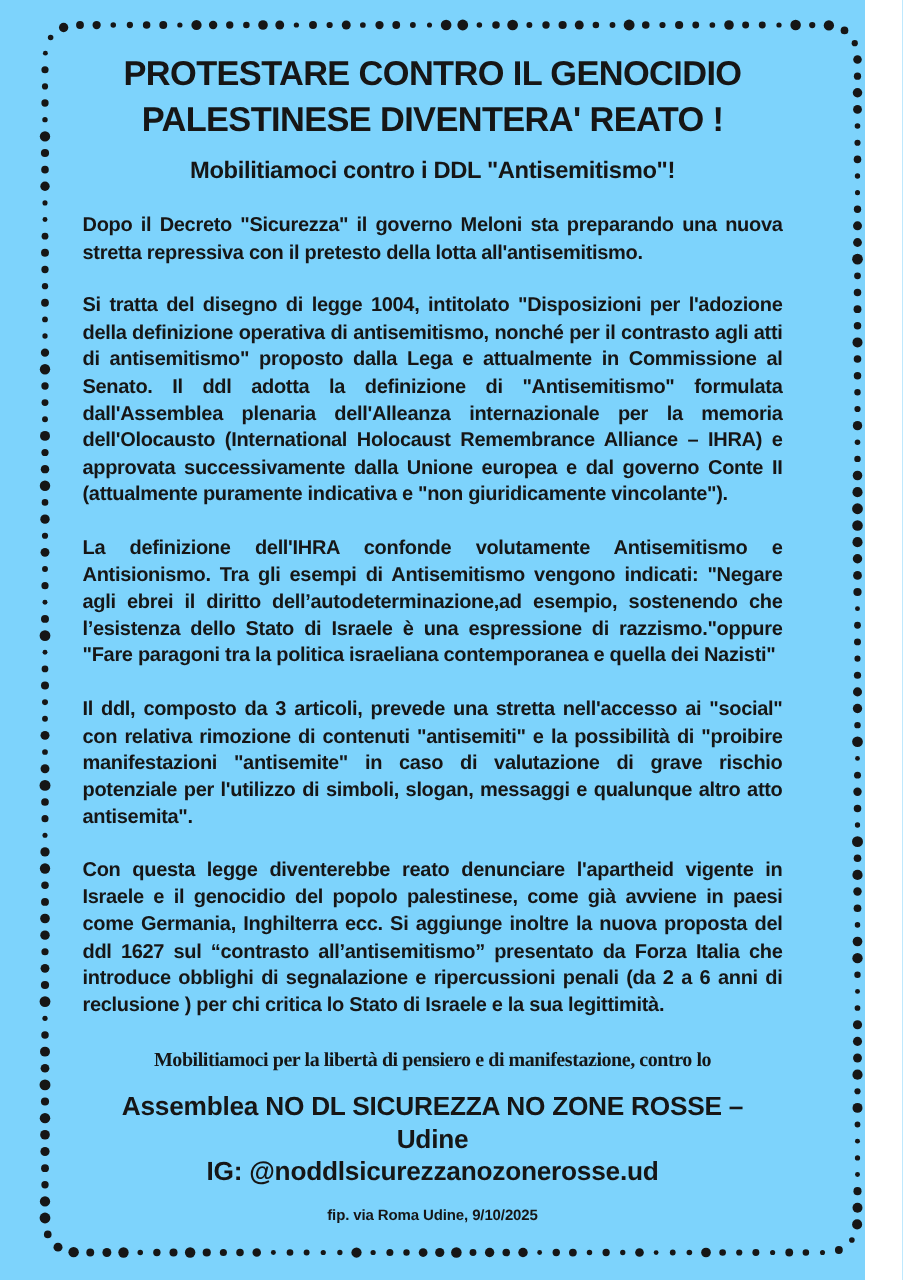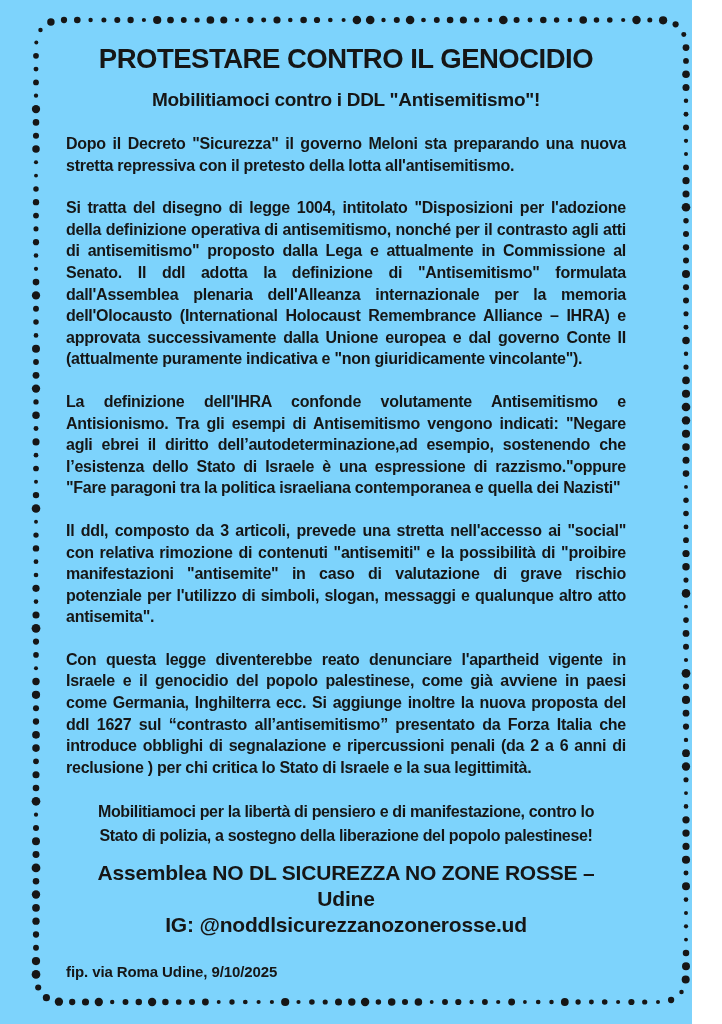--- a/index.html
+++ b/index.html
@@ -52,32 +52,33 @@
     text-justify: inter-word;
   }
   .body-copy p:first-child { margin-top: 19px; }
   .cta {
     margin-top: 22px;
     text-align: center;
     font-size: 16px;
     line-height: 24px;
     letter-spacing: -0.35px;
     white-space: nowrap;
+    font-family: Liberation Serif, serif;
   }
   .signature {
     margin-top: 12px;
     text-align: center;
     font-size: 21px;
     line-height: 26px;
     letter-spacing: -0.2px;
   }
   .footer {
     margin-top: auto;
-    text-align: left;
-    font-size: 15px;
+    text-align: center;
+    font-size: 12px;
     line-height: 16px;
     letter-spacing: -0.1px;
   }
 </style>
 </head>
 <body>
 
 <div class="page">
 
   <svg class="border-svg" id="border-dots" viewBox="0 0 722 1024" aria-hidden="true">
@@ -323,35 +324,35 @@
       <circle cx="36.0" cy="55.8" r="2.88" fill="#161616"></circle>
       <circle cx="36.3" cy="42.5" r="1.98" fill="#161616"></circle>
       <circle cx="40.5" cy="30.0" r="2.22" fill="#161616"></circle>
       <circle cx="50.9" cy="22.0" r="3.72" fill="#161616"></circle>
     </svg>
 
   <div class="content">
 
     <div class="title">
       <div>PROTESTARE CONTRO IL GENOCIDIO</div>
+      <div>PALESTINESE DIVENTERA' REATO !</div>
     </div>
 
     <div class="subtitle">Mobilitiamoci contro i DDL "Antisemitismo"!</div>
 
     <div class="body-copy">
       <p>Dopo il Decreto "Sicurezza" il governo Meloni sta preparando una nuova stretta repressiva con il pretesto della lotta all'antisemitismo.</p>
       <p>Si tratta del disegno di legge 1004, intitolato "Disposizioni per l'adozione della definizione operativa di antisemitismo, nonché per il contrasto agli atti di antisemitismo" proposto dalla Lega e attualmente in Commissione al Senato. Il ddl adotta la definizione di "Antisemitismo" formulata dall'Assemblea plenaria dell'Alleanza internazionale per la memoria dell'Olocausto (International Holocaust Remembrance Alliance – IHRA) e approvata successivamente dalla Unione europea e dal governo Conte II (attualmente puramente indicativa e "non giuridicamente vincolante").</p>
       <p>La definizione dell'IHRA confonde volutamente Antisemitismo e Antisionismo. Tra gli esempi di Antisemitismo vengono indicati: "Negare agli ebrei il diritto dell’autodeterminazione,ad esempio, sostenendo che l’esistenza dello Stato di Israele è una espressione di razzismo."oppure "Fare paragoni tra la politica israeliana contemporanea e quella dei Nazisti"</p>
       <p>Il ddl, composto da 3 articoli, prevede una stretta nell'accesso ai "social" con relativa rimozione di contenuti "antisemiti" e la possibilità di "proibire manifestazioni "antisemite" in caso di valutazione di grave rischio potenziale per l'utilizzo di simboli, slogan, messaggi e qualunque altro atto antisemita".</p>
       <p>Con questa legge diventerebbe reato denunciare l'apartheid vigente in Israele e il genocidio del popolo palestinese, come già avviene in paesi come Germania, Inghilterra ecc. Si aggiunge inoltre la nuova proposta del ddl 1627 sul “contrasto all’antisemitismo” presentato da Forza Italia che introduce obblighi di segnalazione e ripercussioni penali (da 2 a 6 anni di reclusione ) per chi critica lo Stato di Israele e la sua legittimità.</p>
     </div>
 
     <div class="cta">
       <div>Mobilitiamoci per la libertà di pensiero e di manifestazione, contro lo</div>
-      <div>Stato di polizia, a sostegno della liberazione del popolo palestinese!</div>
     </div>
 
     <div class="signature">
       <div>Assemblea NO DL SICUREZZA NO ZONE ROSSE – Udine</div>
       <div>IG: @noddlsicurezzanozonerosse.ud</div>
     </div>
 
     <div class="footer">fip. via Roma Udine, 9/10/2025</div>
 
   </div>

